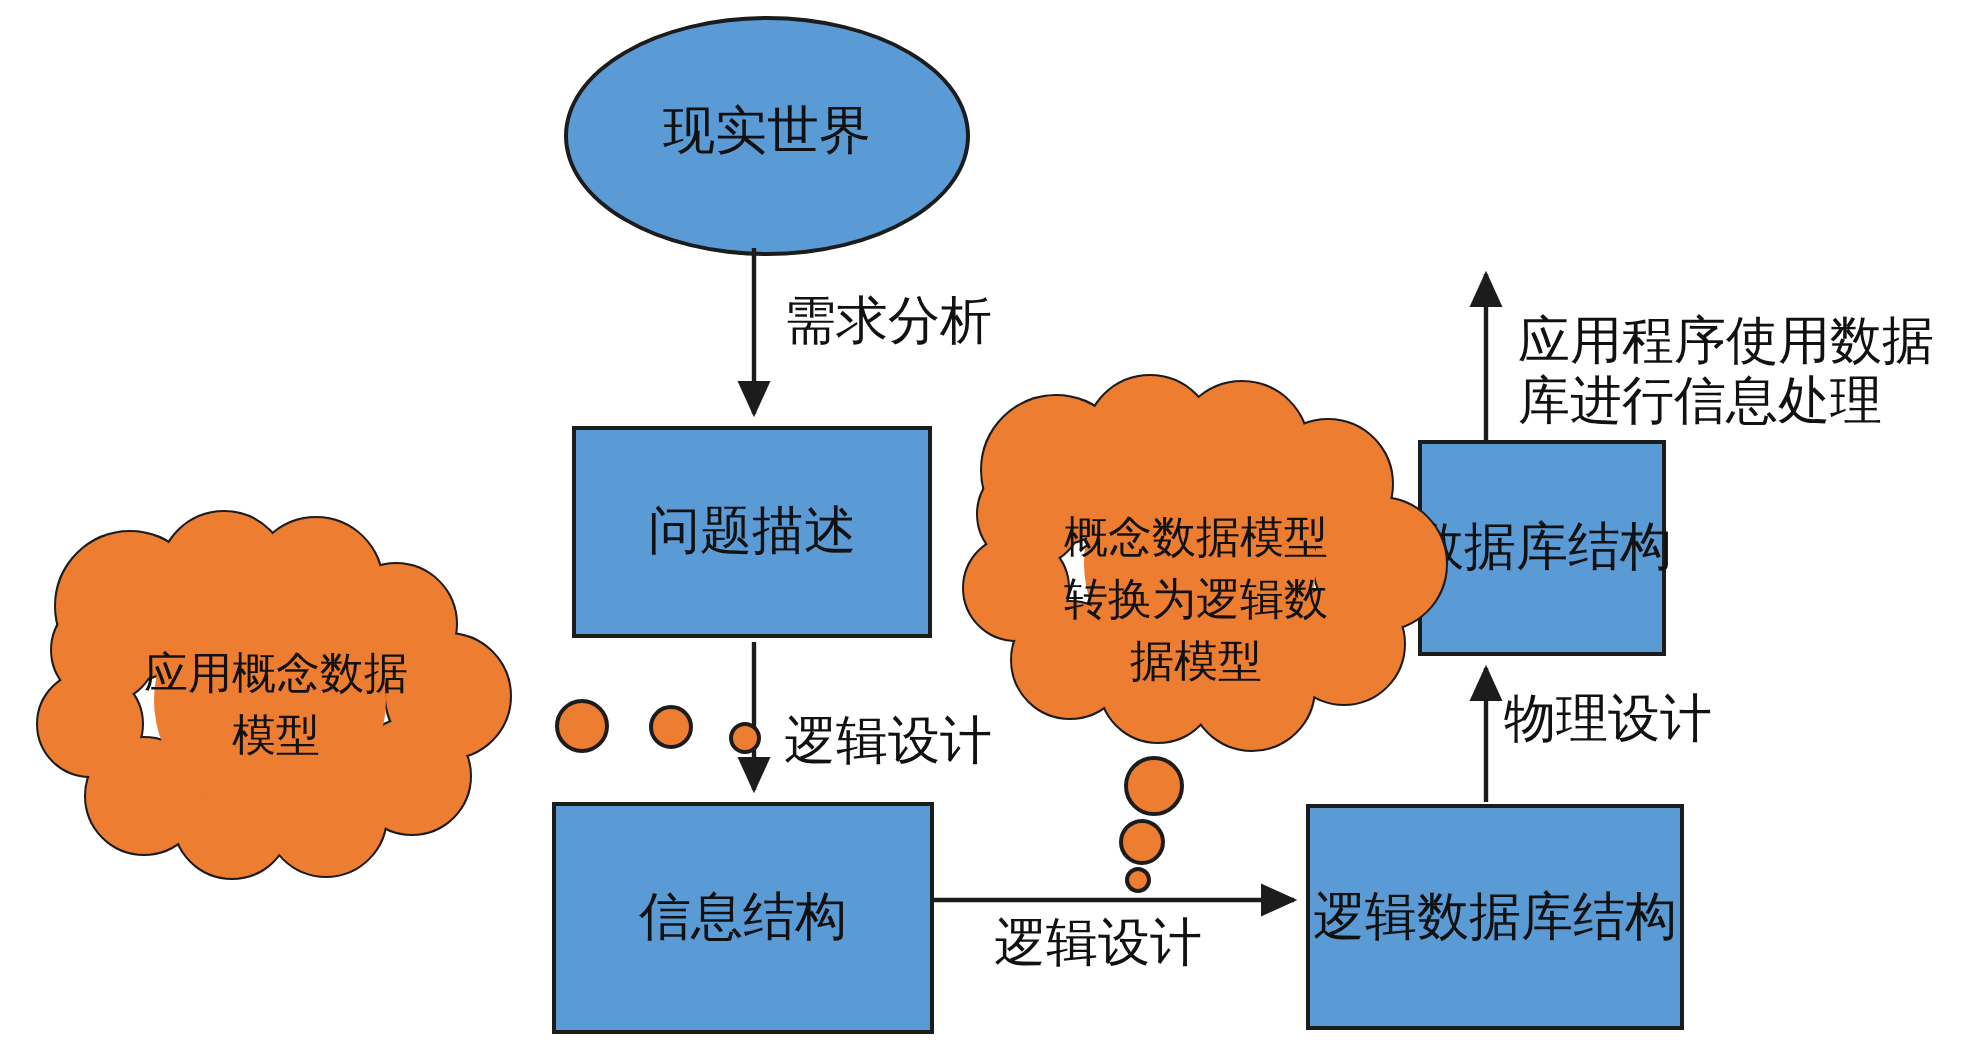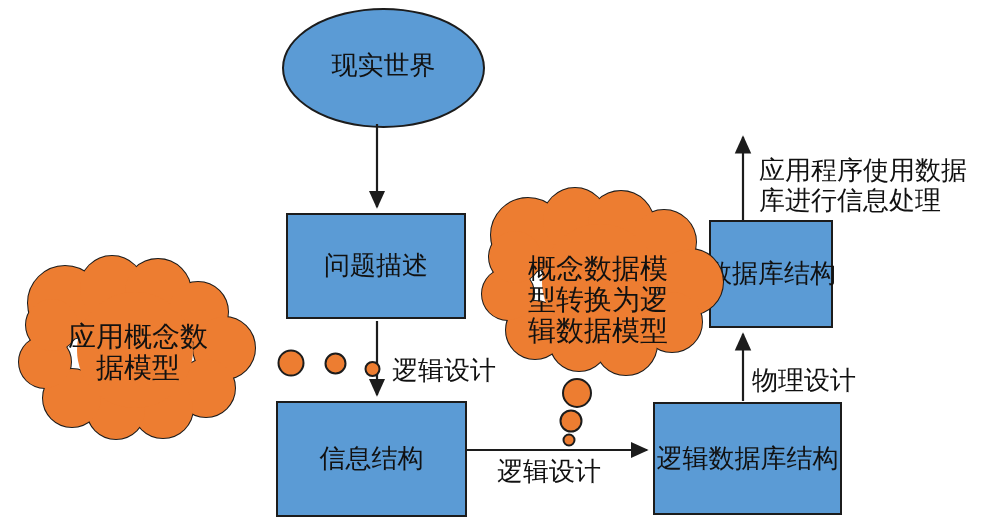--- a/index.html
+++ b/index.html
@@ -24,21 +24,21 @@
   #svg-layer{position:absolute;left:0;top:0;z-index:2;pointer-events:none;}
   .edge-line{stroke:var(--outline);stroke-width:2.2;fill:none;}
   .cloud-stroke{fill:var(--cloud_orange);stroke:var(--outline);stroke-width:2;}
   .cloud-fill{fill:var(--cloud_orange);stroke:none;}
   .tail-circle{fill:var(--cloud_orange);stroke:var(--outline);stroke-width:2;}
   .label{
     position:absolute;font-size:26px;line-height:30px;z-index:3;white-space:nowrap;
   }
   .label.wrap{white-space:normal;}
   .cloud-text{
-    position:absolute;font-size:28px;line-height:31px;text-align:center;z-index:3;
+    position:absolute;font-size:22px;line-height:31px;text-align:center;z-index:3;
   }
 </style>
 </head>
 <body>
 
 <div id="canvas">
 
   <div class="shape ellipse" style="left:282px;top:8px;width:203px;height:120px;font-family:Liberation Mono, monospace;">
     <span>现实世界</span>
   </div>
@@ -125,21 +125,22 @@
       </g>
 
     <circle class="tail-circle" cx="291" cy="363" r="12.5"></circle>
     <circle class="tail-circle" cx="335.5" cy="363.5" r="10"></circle>
     <circle class="tail-circle" cx="372.5" cy="369" r="7"></circle>
     <circle class="tail-circle" cx="577" cy="393" r="14"></circle>
     <circle class="tail-circle" cx="571" cy="421" r="10.5"></circle>
     <circle class="tail-circle" cx="569" cy="440" r="5.5"></circle>
   </svg>
 
+  <div class="label" style="left:392px;top:146px;">需求分析</div>
   <div class="label" style="left:392px;top:356px;">逻辑设计</div>
   <div class="label" style="left:497px;top:457px;">逻辑设计</div>
-  <div class="label" style="left:752px;top:366px;">物理设计</div>
+  <div class="label" style="left:752px;top:345px;">物理设计</div>
   <div class="label wrap" style="left:759px;top:156px;width:225px;">应用程序使用数据库进行信息处理</div>
 
   <div class="cloud-text" style="left:68px;top:321px;width:140px;">应用概念数据模型</div>
   <div class="cloud-text" style="left:528px;top:253px;width:140px;">概念数据模型转换为逻辑数据模型</div>
 
 </div>
 
 </body></html>

